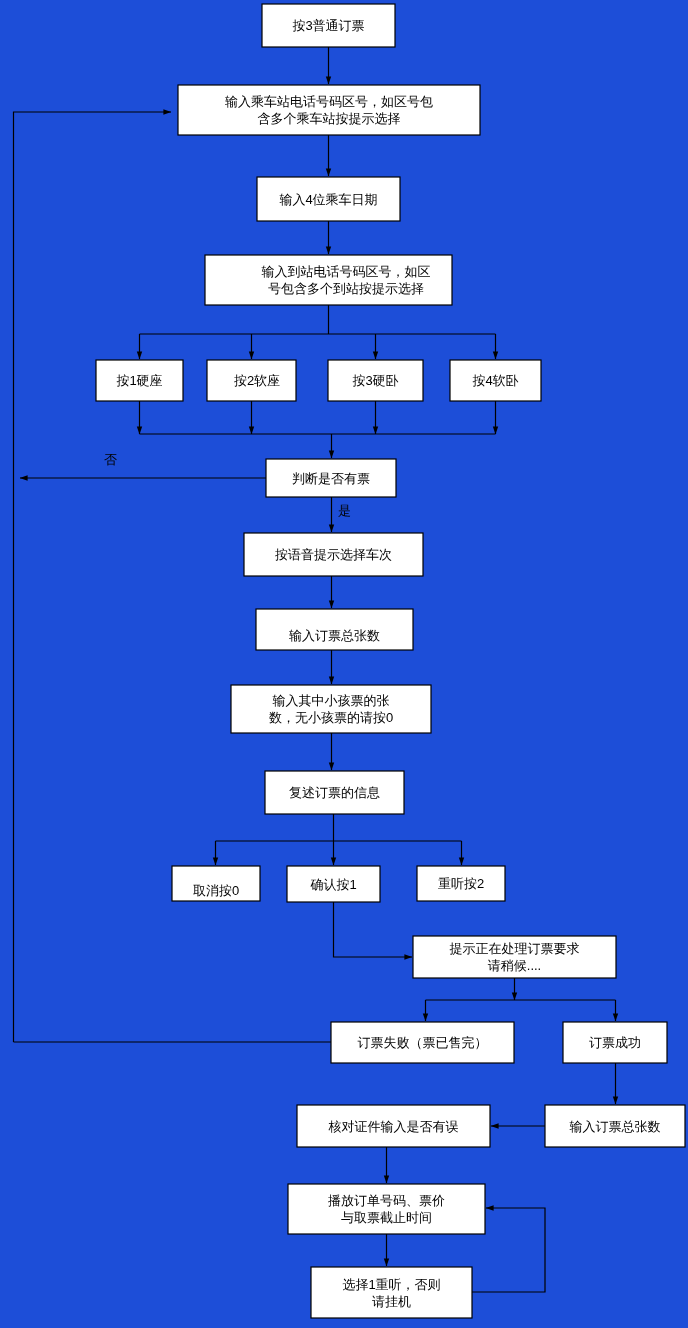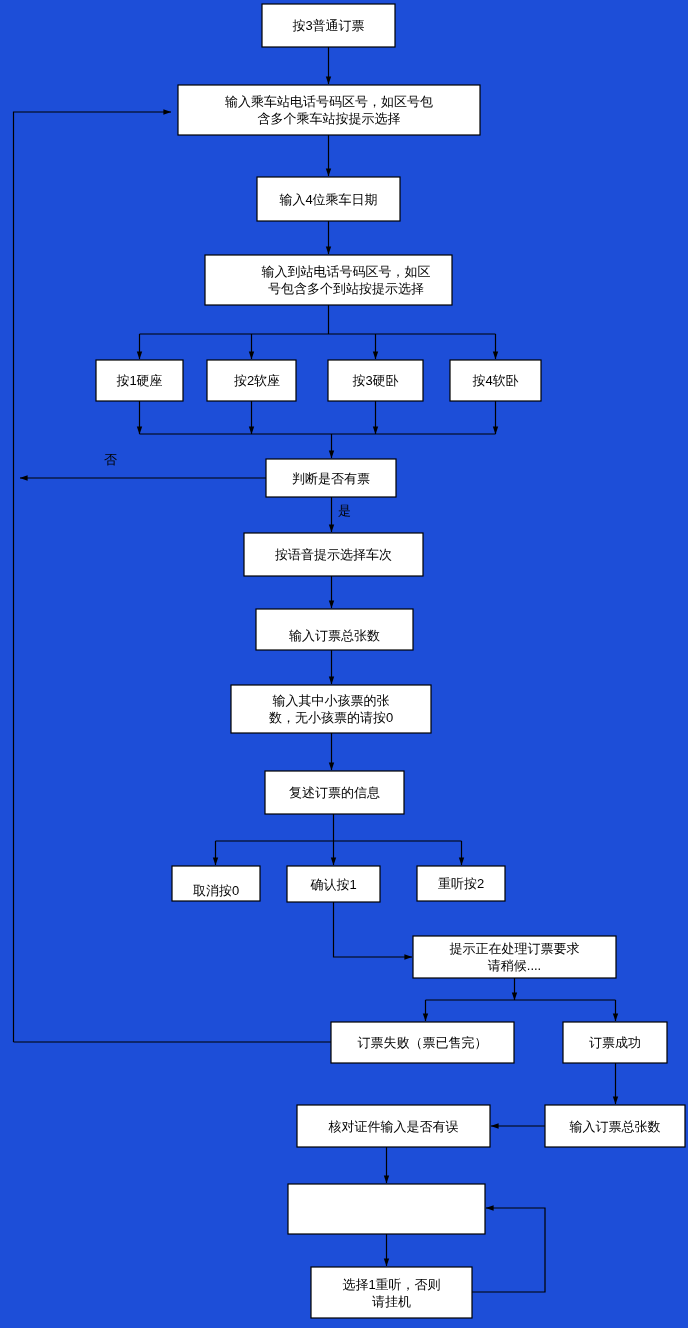--- a/index.html
+++ b/index.html
@@ -172,19 +172,21 @@
   <div class="node-text" style="left:265px; top:771px;  width:139px; height:43px;">复述订票的信息</div>
   <div class="node-text" style="left:172px; top:866px; width:88px;  height:49px;">取消按0</div>
   <div class="node-text" style="left:287px; top:866px; width:93px;  height:36px;">确认按1</div>
   <div class="node-text" style="left:417px; top:866px; width:88px;  height:35px;">重听按2</div>
   <div class="node-text" style="left:413px; top:936px;  width:203px; height:42px;">提示正在处理订票要求
 请稍候....</div>
   <div class="node-text" style="left:331px; top:1022px; width:183px; height:41px;">订票失败（票已售完）</div>
   <div class="node-text" style="left:563px; top:1022px; width:104px; height:41px;">订票成功</div>
   <div class="node-text" style="left:297px; top:1105px; width:193px; height:42px;">核对证件输入是否有误</div>
   <div class="node-text" style="left:545px; top:1105px; width:140px; height:42px;">输入订票总张数</div>
+  <div class="node-text" style="left:288px; top:1184px; width:197px; height:50px;">播放订单号码、票价
+与取票截止时间</div>
   <div class="node-text" style="left:311px; top:1267px; width:161px; height:51px;">选择1重听，否则
 请挂机</div>
 
   <div class="edge-label" style="left:104px; top:452px;">否</div>
   <div class="edge-label" style="left:338px; top:503px;">是</div>
 
 </div>
 
 </body></html>

